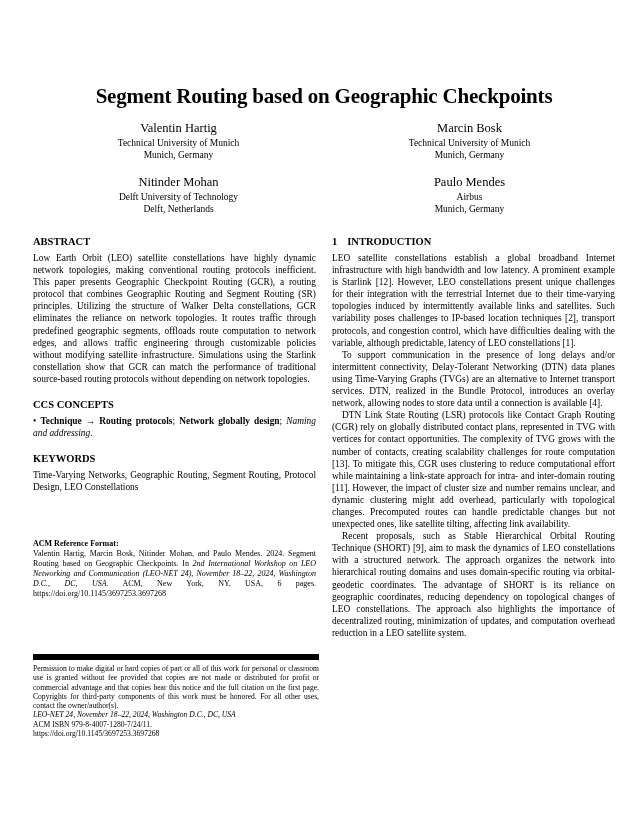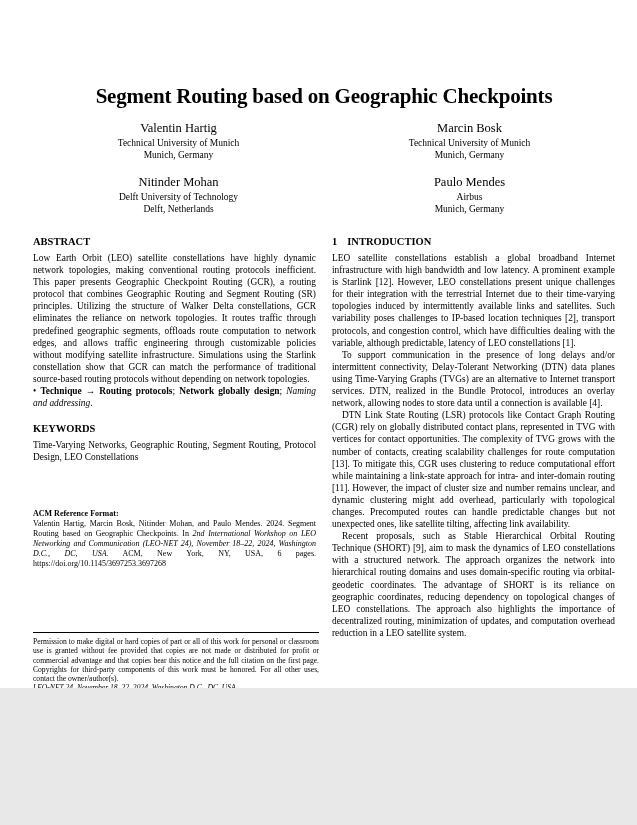--- a/index.html
+++ b/index.html
@@ -1,19 +1,19 @@
 <!DOCTYPE html>
 <html><head>
 <meta charset="utf-8">
 <style>
   html, body { margin: 0; padding: 0; background: #e8e8e8; }
   .page {
     position: relative;
     width: 637px;
-    height: 688px;
+    height: 825px;
     margin: 0 auto;
     background: #ffffff;
     color: #000000;
     font-family: "Liberation Serif", "DejaVu Serif", serif;
     box-sizing: border-box;
     padding: 84px 22px 0 33px;
     overflow: hidden;
   }
   .title {
     margin: 0;
@@ -65,23 +65,23 @@
   .acmref {
     margin-top: 11px;
     font-size: 8px;
     line-height: 9.9px;
   }
   .acmref-heading { font-weight: 700; margin-top: 46px; }
   .acmref-text { margin: 0; text-align: justify; }
   .footnote {
     position: absolute;
     left: 33px;
-    top: 632px;
+    top: 654px;
     width: 286px;
-    border-top: 1px solid #000000;
+    border-top: 6px solid #000000;
     padding-top: 4px;
   }
   .fn-text {
     font-size: 7.6px;
     line-height: 9.3px;
     margin: 0;
     text-align: justify;
   }
   .fn-italic { font-style: italic; }
   b { font-weight: 700; }
@@ -116,20 +116,21 @@
       <div class="author-city">Munich, Germany</div>
     </div>
   </div>
 
   <div class="columns">
 
     <div class="col">
       <h2>ABSTRACT</h2>
       <p class="body">Low Earth Orbit (LEO) satellite constellations have highly dynamic network topologies, making conventional routing protocols inefficient. This paper presents Geographic Checkpoint Routing (GCR), a routing protocol that combines Geographic Routing and Segment Routing (SR) principles. Utilizing the structure of Walker Delta constellations, GCR eliminates the reliance on network topologies. It routes traffic through predefined geographic segments, offloads route computation to network edges, and allows traffic engineering through customizable policies without modifying satellite infrastructure. Simulations using the Starlink constellation show that GCR can match the performance of traditional source-based routing protocols without depending on network topologies.</p>
 
+      <h2>CCS CONCEPTS</h2>
       <p class="body"><span>• </span><b>Technique</b><span> → </span><b>Routing protocols</b><span>; </span><b>Network globally design</b><span>; </span><i>Naming and addressing</i><span>.</span></p>
 
       <h2>KEYWORDS</h2>
       <p class="body">Time-Varying Networks, Geographic Routing, Segment Routing, Protocol Design, LEO Constellations</p>
 
       <div class="acmref">
         <div class="acmref-heading">ACM Reference Format:</div>
         <p class="acmref-text"><span>Valentin Hartig, Marcin Bosk, Nitinder Mohan, and Paulo Mendes. 2024. Segment Routing based on Geographic Checkpoints. In </span><i>2nd International Workshop on LEO Networking and Communication (LEO-NET 24), November 18–22, 2024, Washington D.C., DC, USA.</i><span> ACM, New York, NY, USA, 6 pages. https://doi.org/10.1145/3697253.3697268</span></p>
       </div>
     </div>

